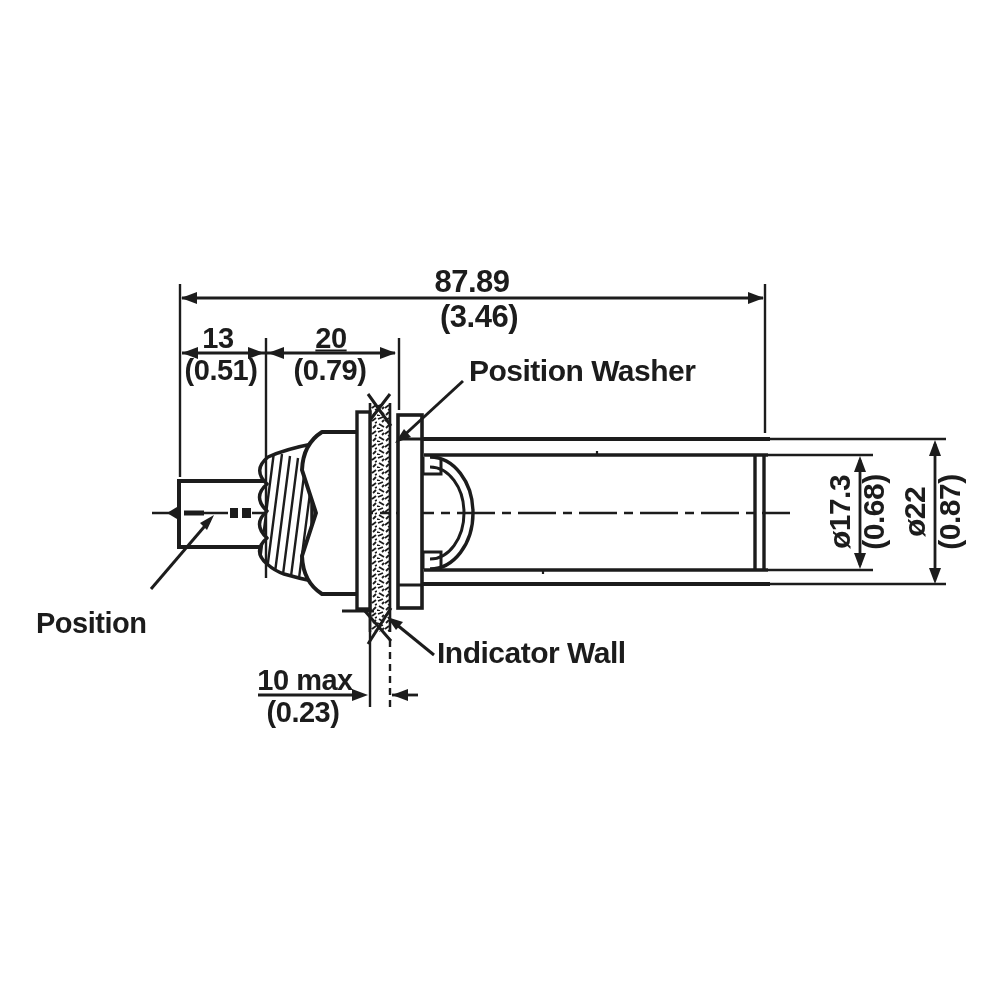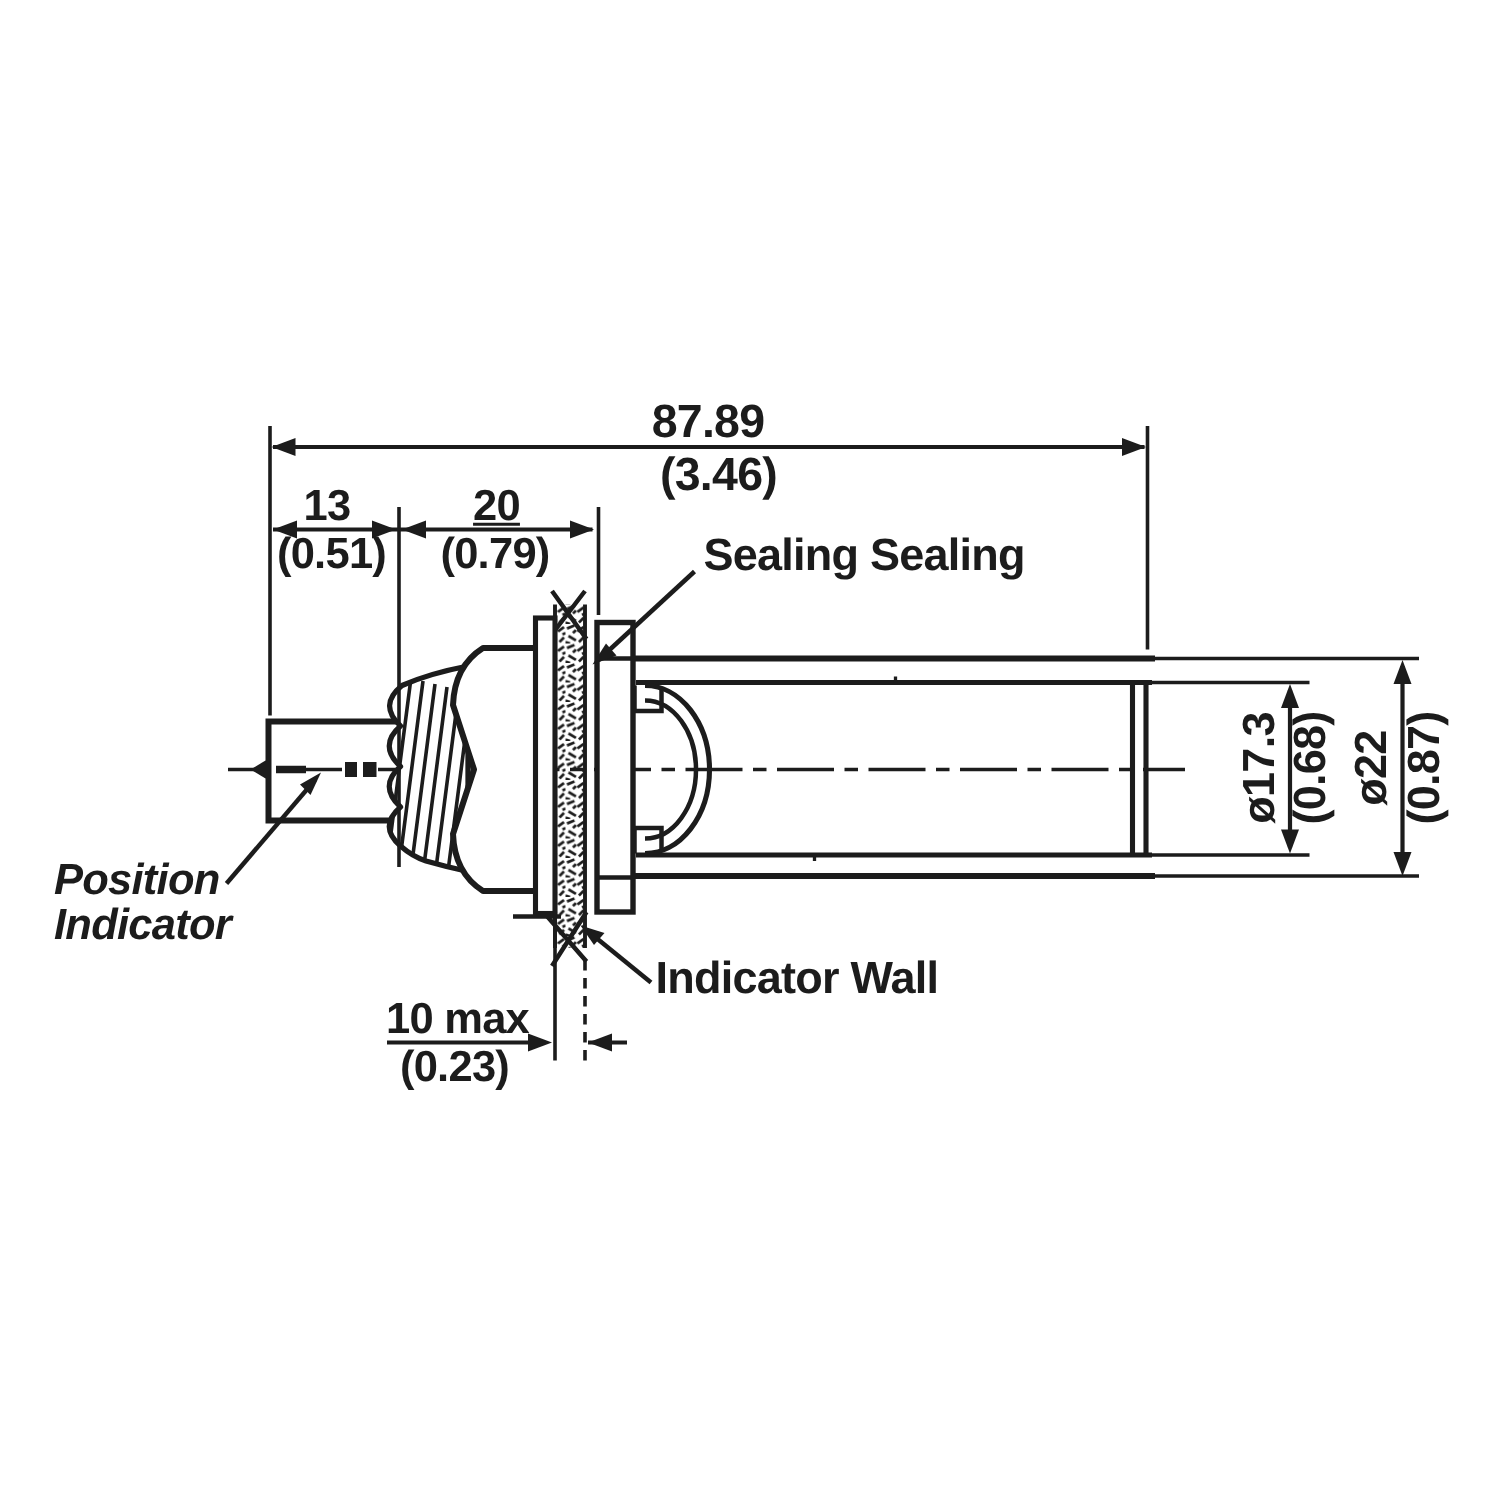--- a/index.html
+++ b/index.html
@@ -163,22 +163,21 @@
   <span class="lbl ctr f29" style="left:330px;top:370px;">(0.79)</span>
 
   <span class="lbl ctr f29" style="left:305px;top:680px;">10 max</span>
   <span class="lbl ctr f29" style="left:303px;top:712px;">(0.23)</span>
 
   <span class="lbl rot f30" style="left:840px;top:512px;">ø17.3</span>
   <span class="lbl rot f30" style="left:874px;top:512px;">(0.68)</span>
   <span class="lbl rot f30" style="left:915px;top:512px;">ø22</span>
   <span class="lbl rot f30" style="left:950px;top:512px;">(0.87)</span>
 
-  <span class="lbl f30" style="left:469px;top:356px;">Sealing Sealing</span>
+  <span class="lbl f30" style="left:469px;top:356px;">Position Washer</span>
 
   <span class="lbl f30" style="left:437px;top:638px;">Indicator Wall</span>
 
-  <div class="lbl f29 multiline" style="left:36px;top:572px;font-style:italic;">
+  <div class="lbl f29 multiline" style="left:36px;top:608px;">
     <span>Position</span>
-    <span>Indicator</span>
   </div>
 
 </div>
 
 </body></html>

